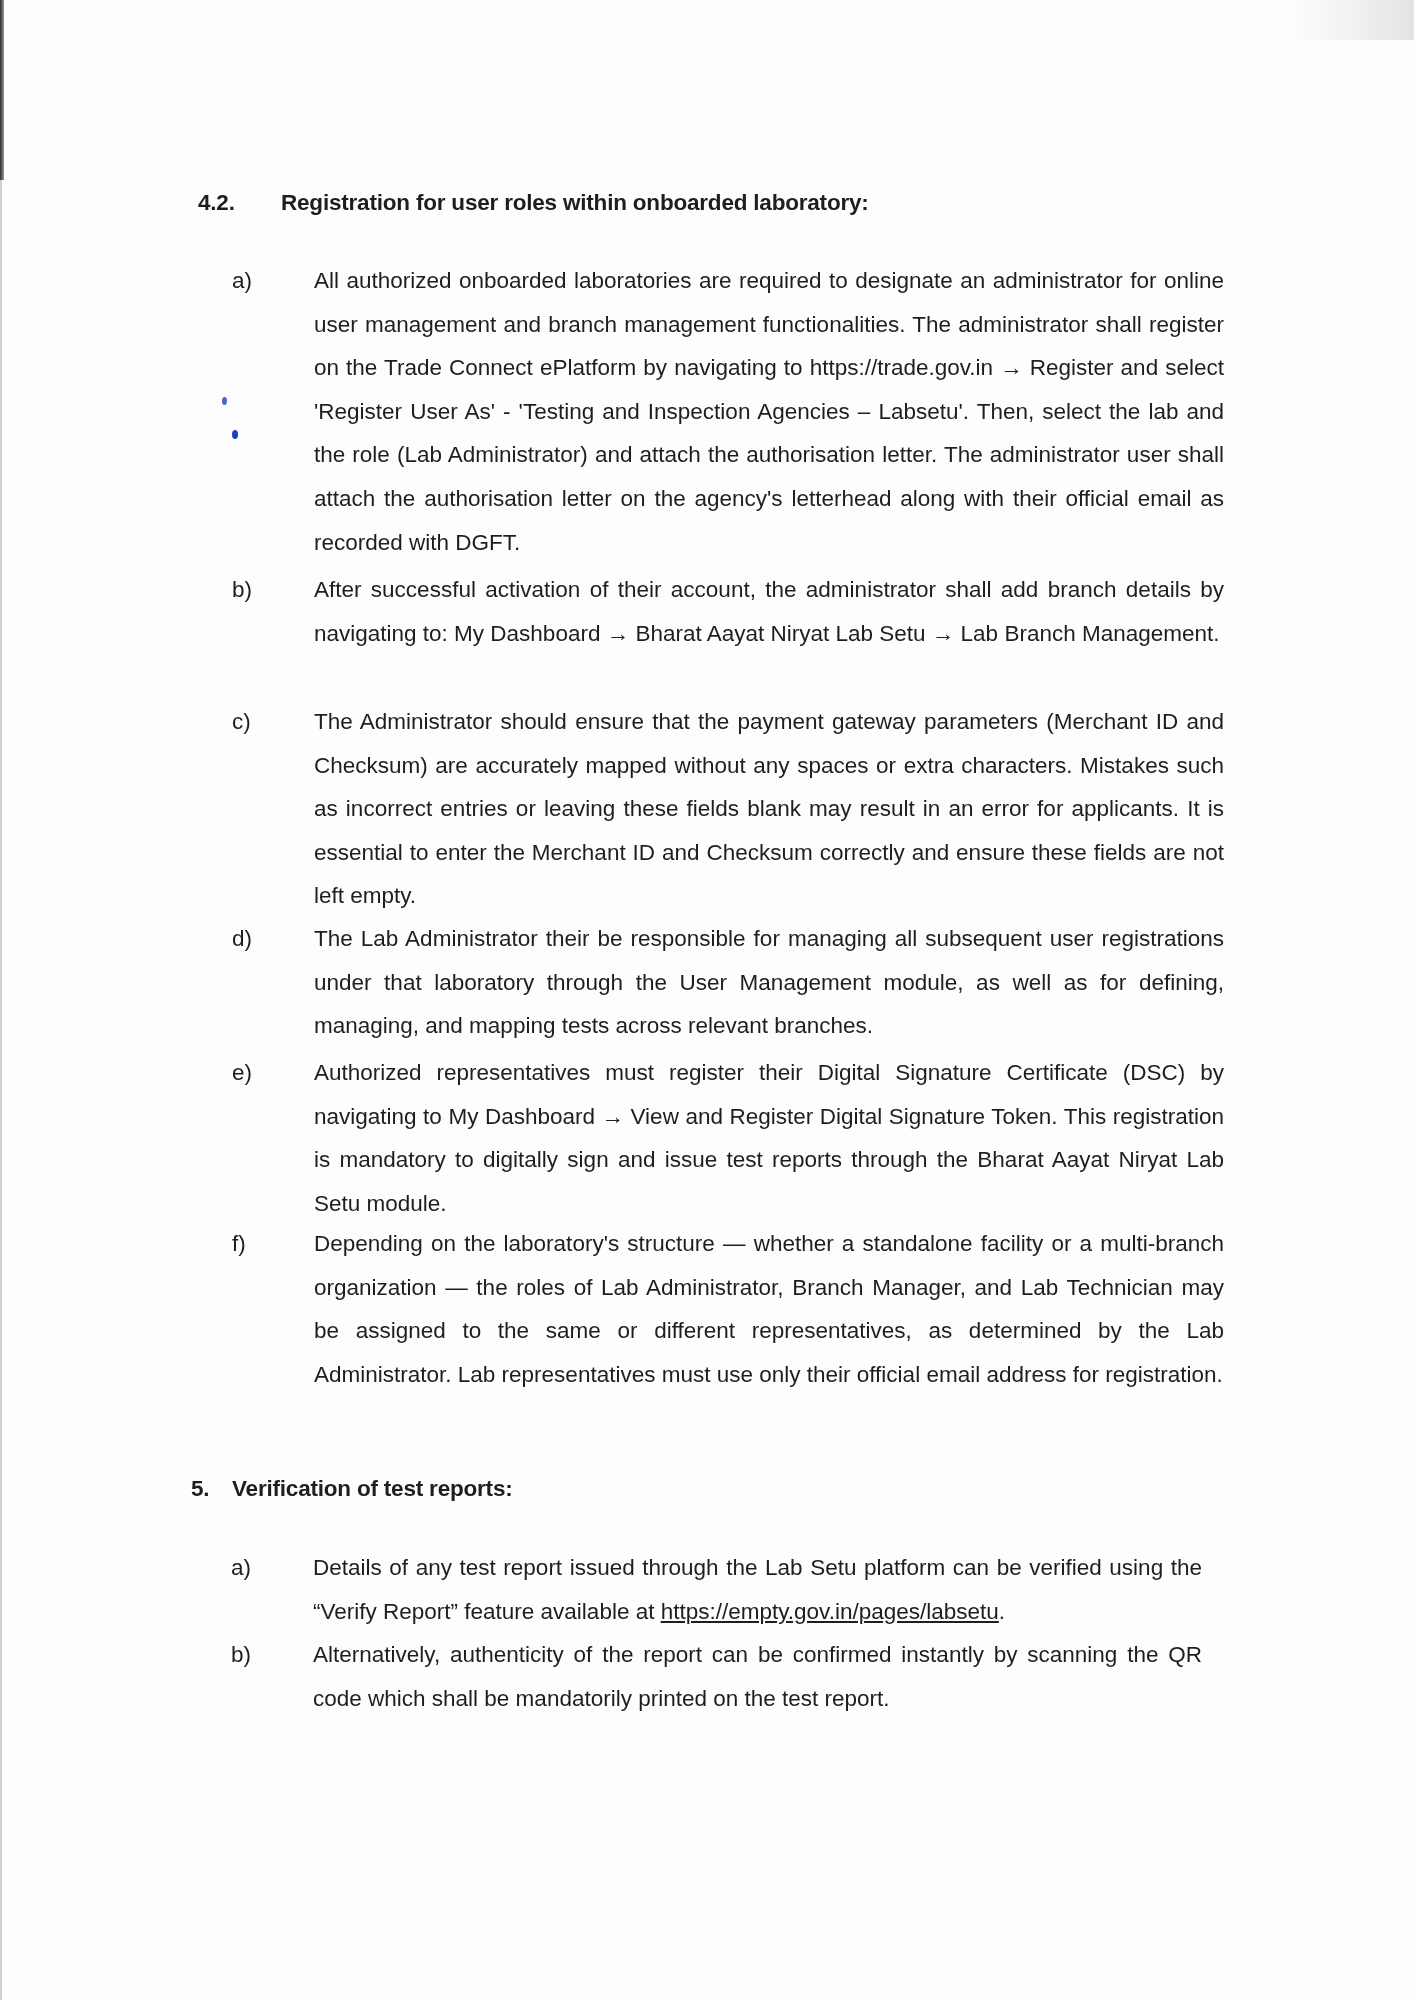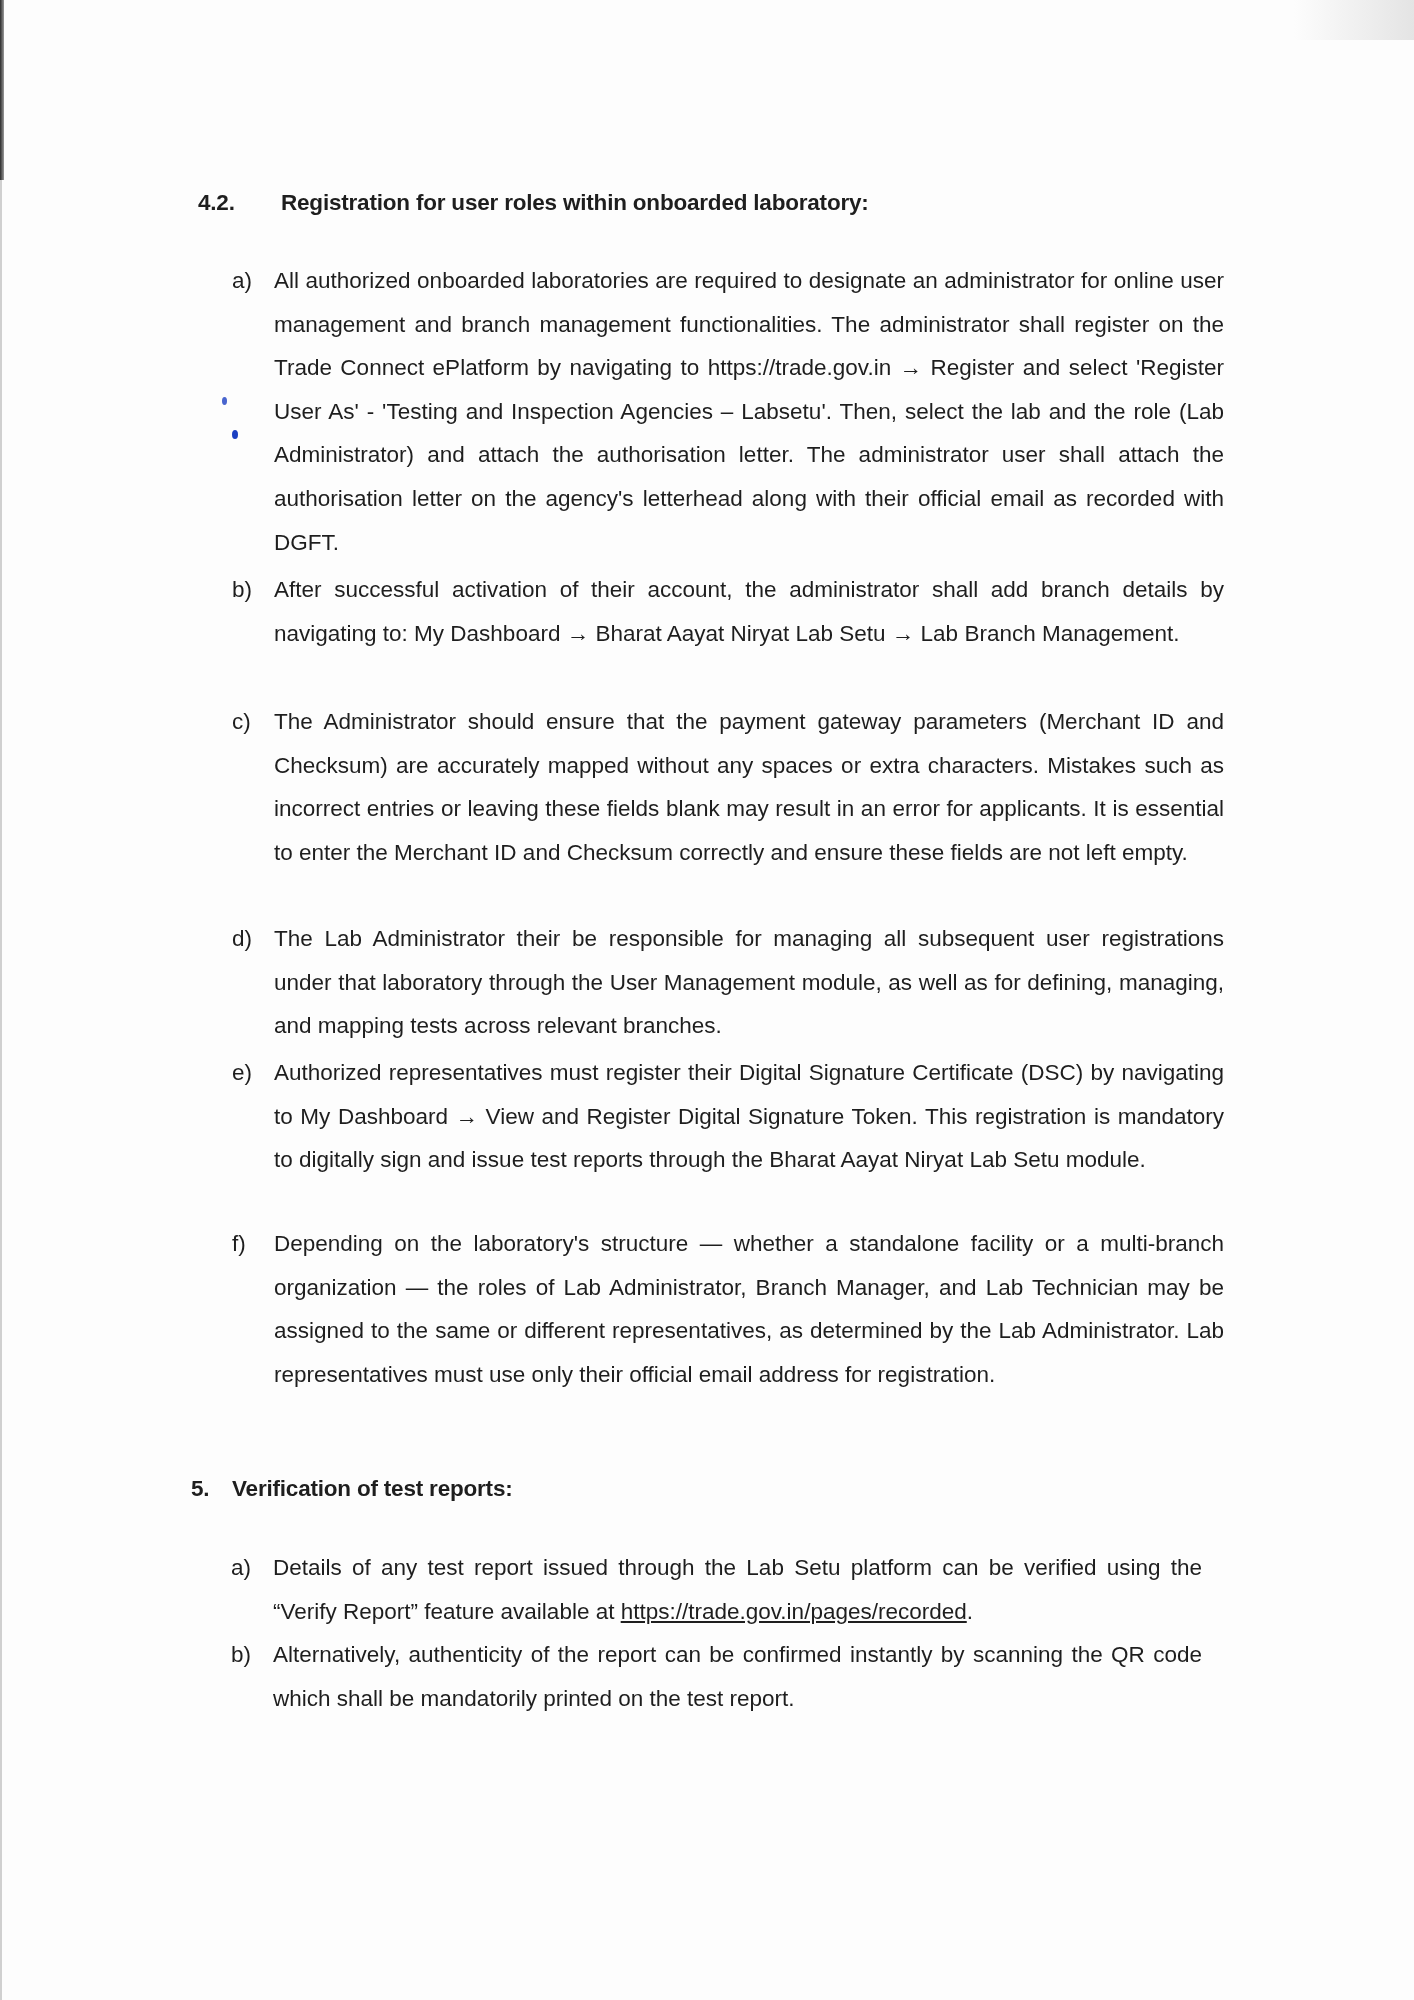--- a/index.html
+++ b/index.html
@@ -34,21 +34,21 @@
     }
     .sec42 { left: 198px; top: 190px; }
     .sec42 .num { display: inline-block; width: 83px; }
     .sec5 { left: 191px; top: 1476px; }
     .sec5 .num { display: inline-block; width: 41px; }
 
     .item { position: absolute; font-size: 22.5px; line-height: 43.6px; }
     .item .marker {
       position: absolute; left: -42px; top: 0; white-space: nowrap;
     }
-    .item .text { text-align: justify; text-align-last: left; }
+    .item .text { text-align: justify; text-align-last: left; margin-left: 40px; }
 
     .list-a { left: 274px; width: 950px; }
     .list-5 { left: 273px; width: 929px; }
 
     .link { text-decoration: underline; }
   </style>
 </head>
 <body>
 
 <div class="page-edge"></div>
@@ -90,19 +90,19 @@
   <span class="marker">f)</span>
   <div class="text">Depending on the laboratory's structure — whether a standalone facility or a multi-branch organization — the roles of Lab Administrator, Branch Manager, and Lab Technician may be assigned to the same or different representatives, as determined by the Lab Administrator. Lab representatives must use only their official email address for registration.</div>
 </div>
 
 <div class="section-heading sec5">
   <span class="num">5.</span><span>Verification of test reports:</span>
 </div>
 
 <div class="item list-5" style="top:1546px;">
   <span class="marker">a)</span>
-  <div class="text"><span>Details of any test report issued through the Lab Setu platform can be verified using the “Verify Report” feature available at </span><span class="link">https://trade.gov.in/pages/recorded</span><span>.</span></div>
+  <div class="text"><span>Details of any test report issued through the Lab Setu platform can be verified using the “Verify Report” feature available at </span><span class="link">https://empty.gov.in/pages/labsetu</span><span>.</span></div>
 </div>
 
 <div class="item list-5" style="top:1633px;">
   <span class="marker">b)</span>
   <div class="text">Alternatively, authenticity of the report can be confirmed instantly by scanning the QR code which shall be mandatorily printed on the test report.</div>
 </div>
 
 </body></html>

